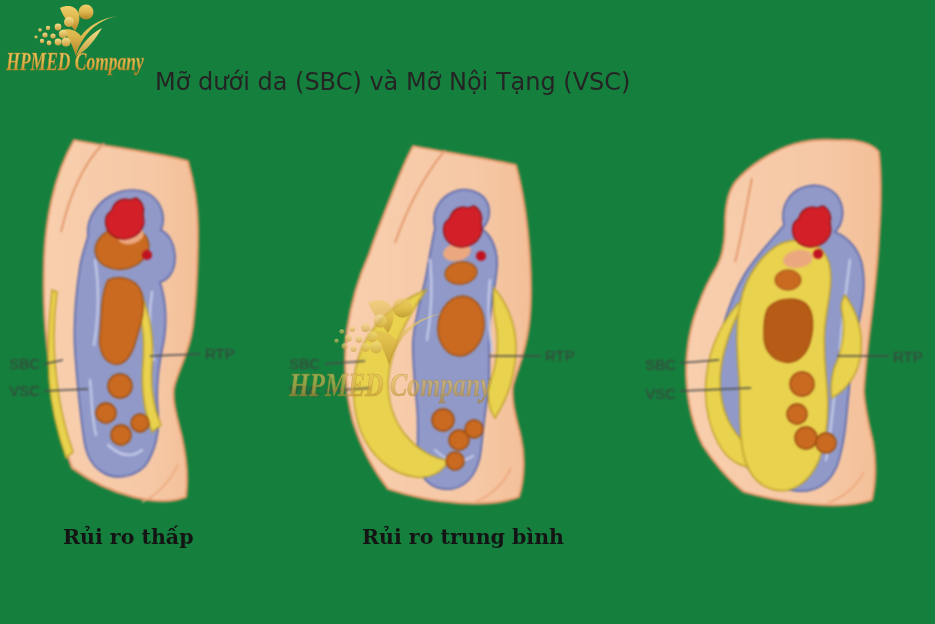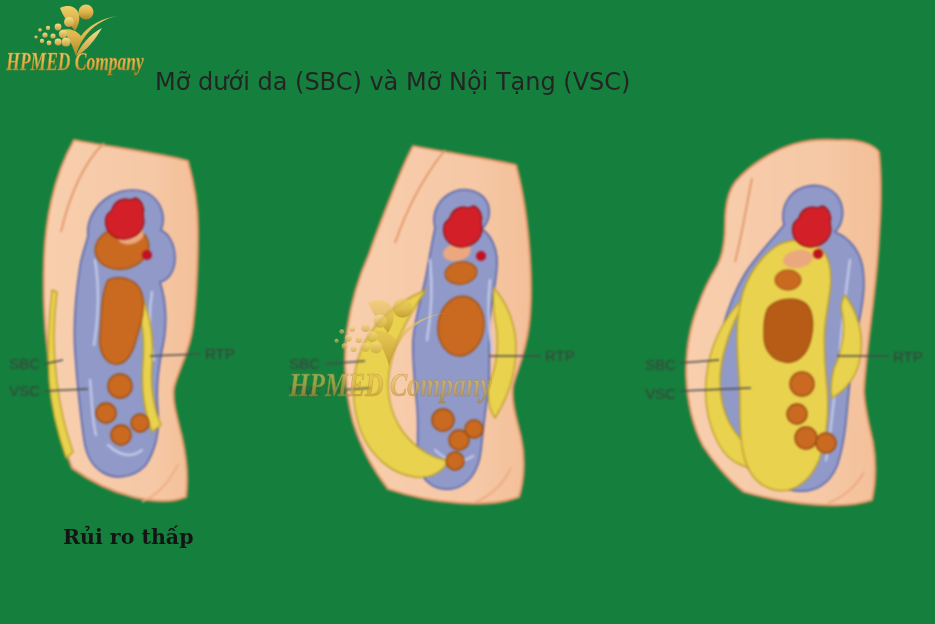--- a/index.html
+++ b/index.html
@@ -271,14 +271,15 @@
           <circle cx="36" cy="37" r="1.6"></circle>
           <circle cx="49" cy="43" r="2.4"></circle>
           <circle cx="66" cy="42" r="4.6"></circle>
         </g>
       </g>
       <text x="12" y="103" transform="scale(0.78 1)" font-family="Liberation Serif, serif" font-style="italic" font-weight="bold" font-size="33" fill="url(#gold)" stroke="#a87f28" stroke-width="0.5">HPMED Company</text>
     </svg>
   </div>
 
   <div class="caption cap1">Rủi ro thấp</div>
+  <div class="caption cap2">Rủi ro trung bình</div>
 
 </div>
 
 </body></html>

